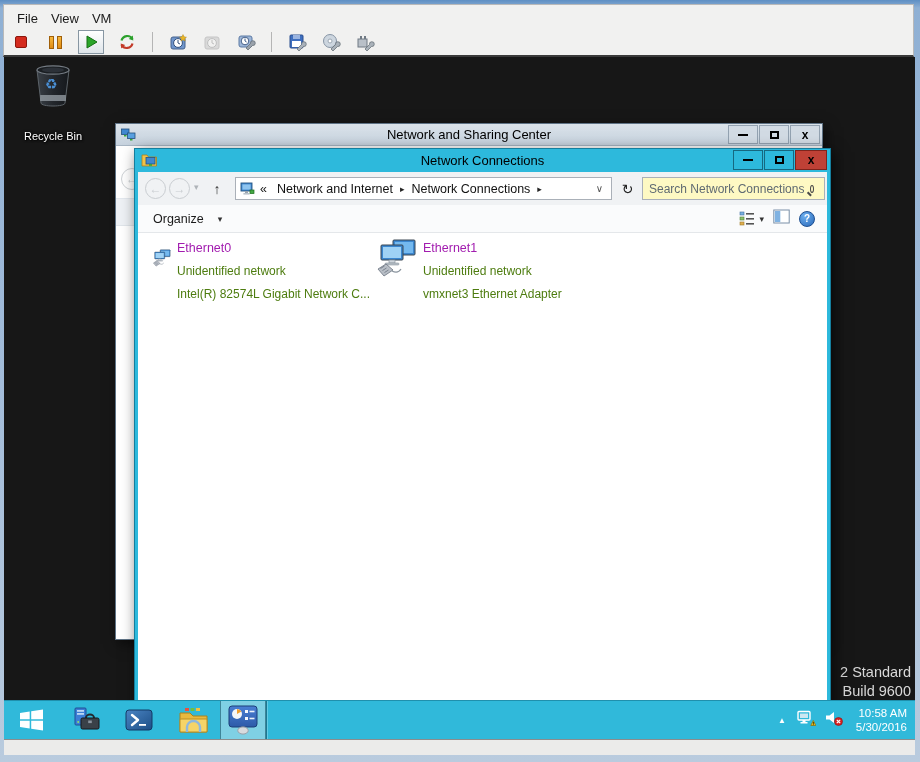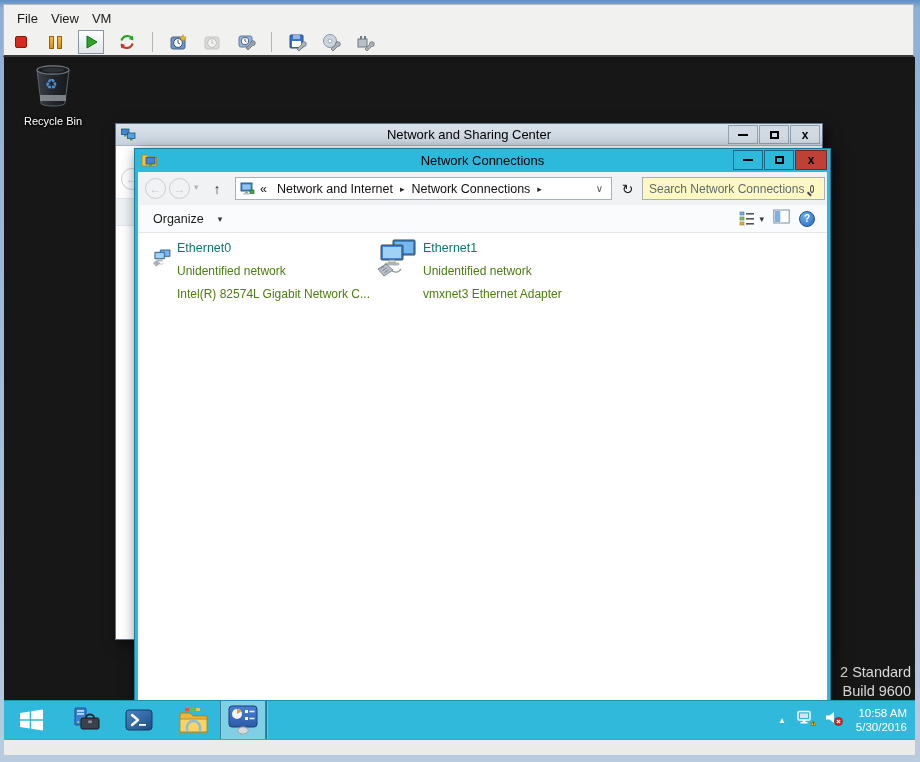--- a/index.html
+++ b/index.html
@@ -24,21 +24,21 @@
   .icon-stop { width:12px; height:12px; background:#d42b1e; border:1px solid #8c170d; border-radius:2px; }
   .icon-pause { display:flex; gap:3px; }
   .icon-pause i { width:5px; height:13px; background:linear-gradient(#f6b93e,#e08a12); border:1px solid #a05f08; }
   .dim { opacity:.45; filter:grayscale(.9); }
 
   
   #desktop { left:4px; top:57px; width:911px; height:682px; background:#171717; overflow:hidden; }
   #vm-statusbar { left:4px; top:739px; width:911px; height:16px; background:#ebebea; border-top:1px solid #8c8c8c; }
 
   #recycle { left:10px; top:4px; width:78px; text-align:center; color:#fff; }
-  #recycle .rb-label { font-size:11px; margin-top:2px; text-shadow:1px 1px 2px #000, 0 0 3px #000; }
+  #recycle .rb-label { font-size:11px; margin-top:17px; text-shadow:1px 1px 2px #000, 0 0 3px #000; }
 
   #watermark { right:4px; top:606px; text-align:right; color:#d9d9d9; font-size:14.5px; line-height:19px; }
 
   
   #nsc-window { left:111px; top:66px; width:708px; height:517px; background:#ffffff;
                 border:1px solid #5f7386; box-shadow:3px 4px 12px rgba(0,0,0,.55); z-index:1; }
   #nsc-titlebar { left:0; top:0; right:0; height:22px;
                   background:linear-gradient(#dbe3ea,#c6d2de); border-bottom:1px solid #a8b6c4;
                   display:flex; align-items:center; }
   #nsc-title { position:absolute; left:0; right:0; text-align:center; font-size:13px; color:#000; }
@@ -91,21 +91,21 @@
   #nc-commandbar { left:3px; top:56px; right:3px; height:28px; background:#fafbfc;
                    border-bottom:1px solid #e4e7ea; display:flex; align-items:center; }
   #organize { margin-left:15px; font-size:12.5px; color:#1a1a1a; display:flex; align-items:center; gap:14px; }
   #organize .caret { font-size:9px; color:#333; }
   #cmd-right { margin-left:auto; margin-right:12px; display:flex; align-items:center; gap:9px; }
   #cmd-right .caret { font-size:9px; color:#333; }
 
   #nc-content { left:3px; top:84px; right:3px; bottom:27px; background:#fff; }
   .conn-item { position:absolute; top:6px; width:218px; display:flex; gap:6px; }
   .conn-text { padding-top:2px; line-height:15px; }
-  .conn-name { font-size:12.5px; color:#0f766e; }
+  .conn-name { font-size:12.5px; color:#a21caf; }
   .conn-sub { font-size:12px; color:#4d7c0f; white-space:nowrap;margin-top:8px; }
 
   #nc-statusbar { left:3px; bottom:3px; right:3px; height:24px; background:#fff;
                   border-top:1px solid #eef0f2; display:flex; align-items:center; }
   #item-count { margin-left:14px; font-size:16px; color:#be185d; }
   #status-icons { margin-left:auto; margin-right:10px; display:flex; gap:7px; }
 
   
   #taskbar { left:0; top:643px; width:911px; height:39px; background:#30b9da;
              border-top:1px solid rgba(0,70,90,.35); display:flex; align-items:stretch; z-index:4; }

